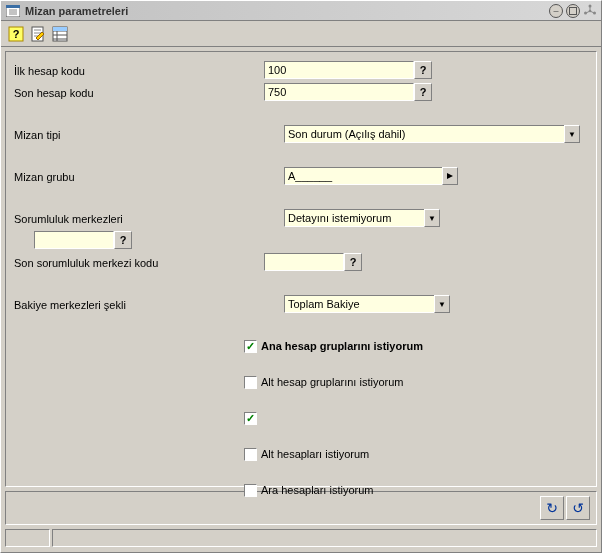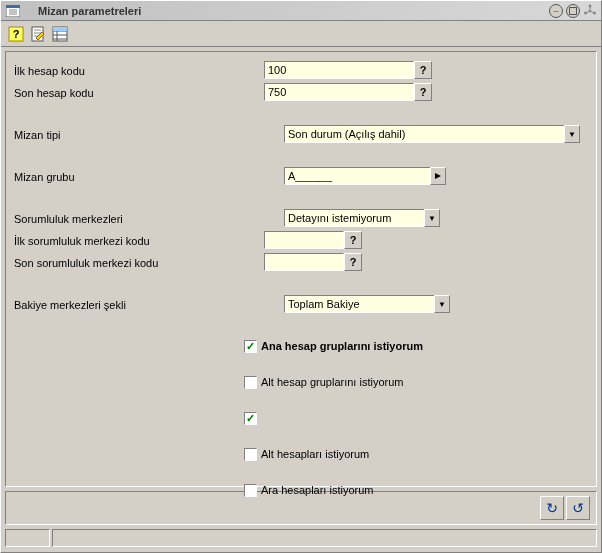--- a/index.html
+++ b/index.html
@@ -20,21 +20,20 @@
     border-top-color: #fff;
     border-left-color: #fff;
   }
   .titlebar {
     height: 20px;
     background: linear-gradient(to right, #c0c0c0, #d8d8d8);
     display: flex;
     align-items: center;
     padding: 0 4px;
     border-bottom: 1px solid #808080;
-    gap: 13px;
   }
   .titlebar .app-icon {
     width: 16px;
     height: 14px;
     margin-right: 4px;
     display: flex;
     align-items: center;
     justify-content: center;
   }
   .titlebar .title {
@@ -322,39 +321,38 @@
       <div class="label-col">Mizan tipi</div>
       <div class="field-col combo">
         <input class="txt-input" style="width: 280px;" value="Son durum (Açılış dahil)">
         <div class="combo-btn">▼</div>
       </div>
     </div>
 
     <div class="row gap-lg">
       <div class="label-col">Mizan grubu</div>
       <div class="field-col combo">
-        <input class="txt-input" style="width: 146px;" value="A______">
+        <input class="txt-input" style="width: 158px;" value="A______">
         <div class="combo-btn">
           <svg width="8" height="8" viewBox="0 0 8 8">
               <path d="M1 1 L7 4 L1 7 Z" fill="#000"></path>
             </svg>
         </div>
       </div>
     </div>
 
     <div class="row gap-lg">
       <div class="label-col">Sorumluluk merkezleri</div>
       <div class="field-col combo">
         <input class="txt-input" style="width: 140px;" value="Detayını istemiyorum">
         <div class="combo-btn">▼</div>
       </div>
     </div>
 
     <div class="row">
-      <div class="label-col">İlk sorumluluk merkezi kodu</div>
       <div class="field-col">
         <input class="txt-input w-med" value="" style="">
         <button class="help-btn">?</button>
       </div>
     </div>
 
     <div class="row">
       <div class="label-col">Son sorumluluk merkezi kodu</div>
       <div class="field-col">
         <input class="txt-input w-med" value="" style="">

